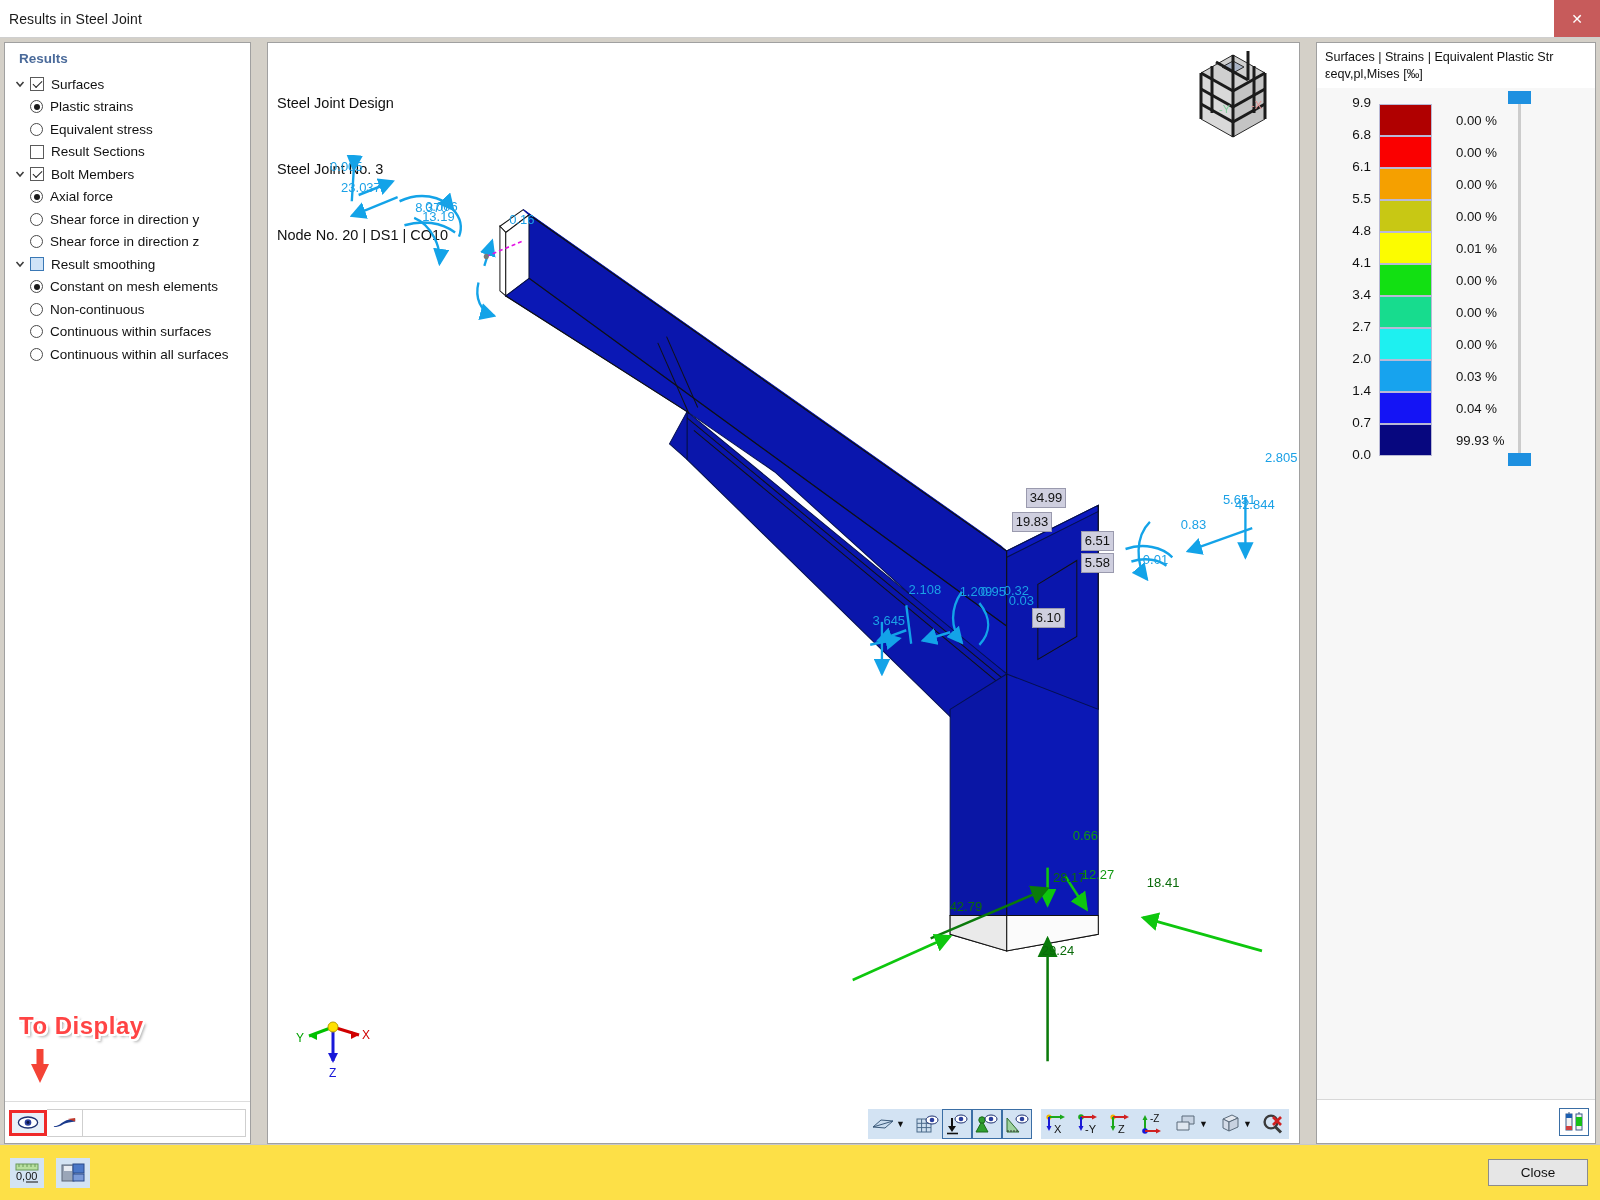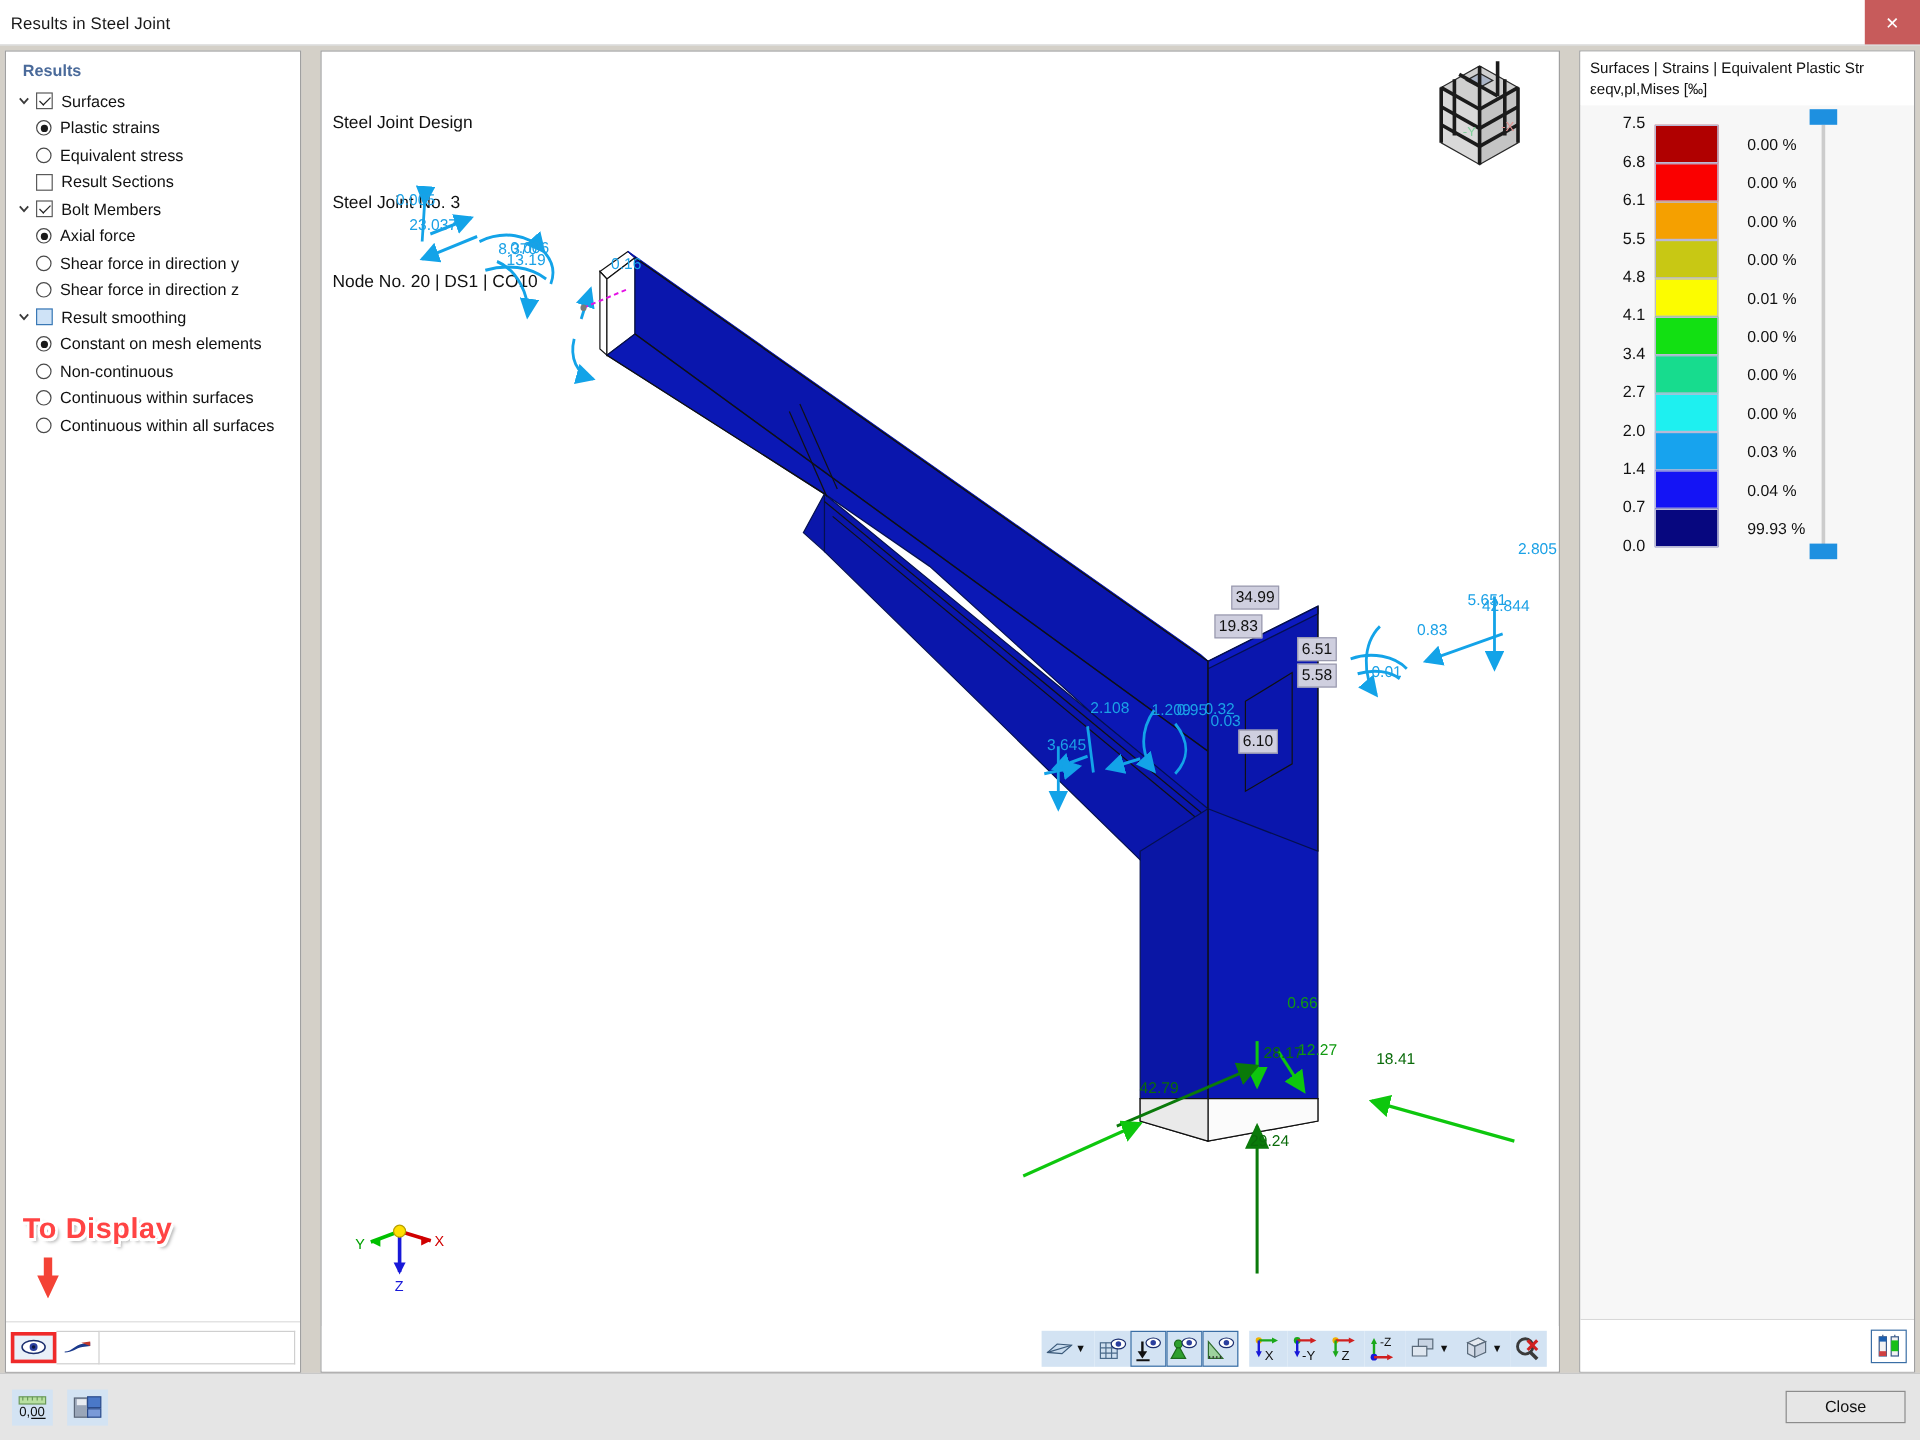--- a/index.html
+++ b/index.html
@@ -306,21 +306,21 @@
     border: 1px solid #3a6ea5;
     background: #ffffff;
     display: flex; align-items: center; justify-content: center;
     cursor: pointer;
   }
 
   
   .footer {
     height: 56px;
     flex: 0 0 auto;
-    background: #e5e5e5;
+    background: #fde047;
     border-top: 1px solid #c8c8c8;
     display: flex;
     align-items: center;
     padding: 0 12px 0 10px;
     gap: 12px;
   }
   .foot-btn {
     width: 34px; height: 30px;
     background: #d3e3f3;
     display: flex; align-items: center; justify-content: center;
@@ -791,21 +791,21 @@
     </div>
 
     <div class="right-panel">
       <div class="legend-head">
         <div>Surfaces | Strains | Equivalent Plastic Str</div>
         <div>εeqv,pl,Mises [‰]</div>
       </div>
       <div class="legend-body">
         <div class="legend-grid" id="legend-rows">
             <div class="lrow">
-              <div class="lval">7.5</div>
+              <div class="lval">9.9</div>
               <div class="lswatch" style="background: rgb(176, 0, 0);"></div>
               <div class="lpct">0.00 %</div>
             </div>
             <div class="lrow">
               <div class="lval">6.8</div>
               <div class="lswatch" style="background: rgb(250, 0, 0);"></div>
               <div class="lpct">0.00 %</div>
             </div>
             <div class="lrow">
               <div class="lval">6.1</div>

